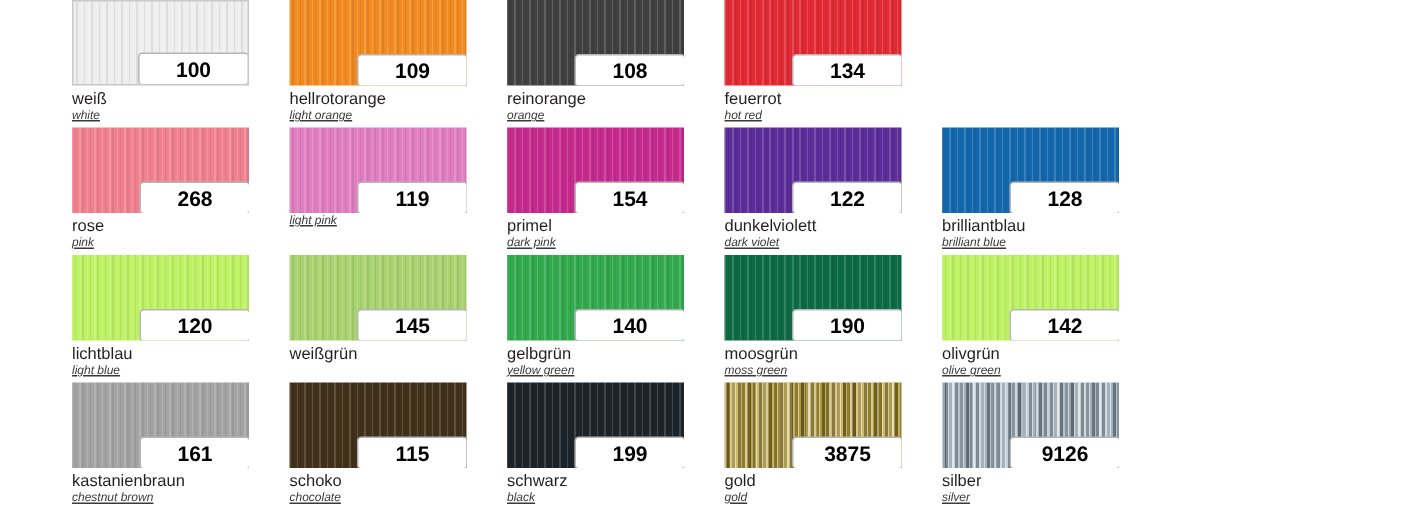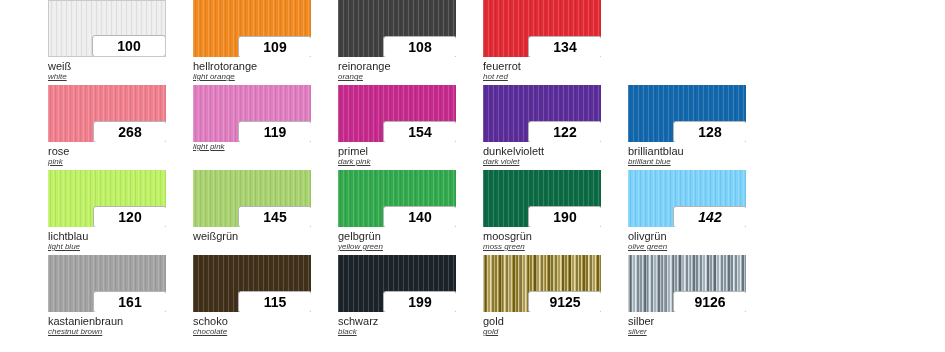--- a/index.html
+++ b/index.html
@@ -215,21 +215,21 @@
         <div class="label-en">yellow green</div>
       </div>
       <div class="swatch-cell">
         <div class="swatch-patch" style="background: rgb(12, 107, 69);">
           <div class="code-badge">190</div>
         </div>
         <div class="label-de">moosgrün</div>
         <div class="label-en">moss green</div>
       </div>
       <div class="swatch-cell">
-        <div class="swatch-patch" style="background: #7dd3fc; font-style: italic;">
+        <div class="swatch-patch" style="background: #bef264;">
           <div class="code-badge">142</div>
         </div>
         <div class="label-de">olivgrün</div>
         <div class="label-en">olive green</div>
       </div>
     </div>
     <div class="swatch-row">
       <div class="swatch-cell">
         <div class="swatch-patch" style="background: #a3a3a3;">
           <div class="code-badge">161</div>
@@ -246,21 +246,21 @@
       </div>
       <div class="swatch-cell">
         <div class="swatch-patch" style="background: rgb(28, 36, 42);">
           <div class="code-badge">199</div>
         </div>
         <div class="label-de">schwarz</div>
         <div class="label-en">black</div>
       </div>
       <div class="swatch-cell">
         <div class="swatch-patch tex-metal" style="background: rgb(181, 156, 51);">
-          <div class="code-badge">9125</div>
+          <div class="code-badge">3875</div>
         </div>
         <div class="label-de">gold</div>
         <div class="label-en">gold</div>
       </div>
       <div class="swatch-cell">
         <div class="swatch-patch tex-metal" style="background: rgb(169, 188, 201);">
           <div class="code-badge">9126</div>
         </div>
         <div class="label-de">silber</div>
         <div class="label-en">silver</div>

